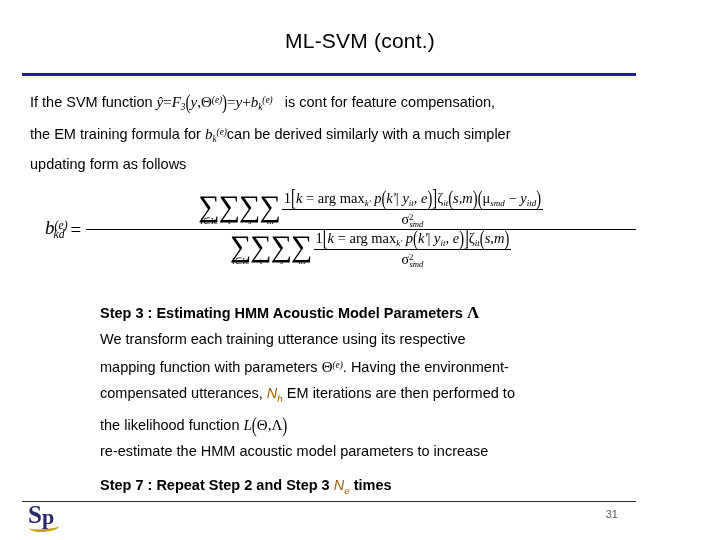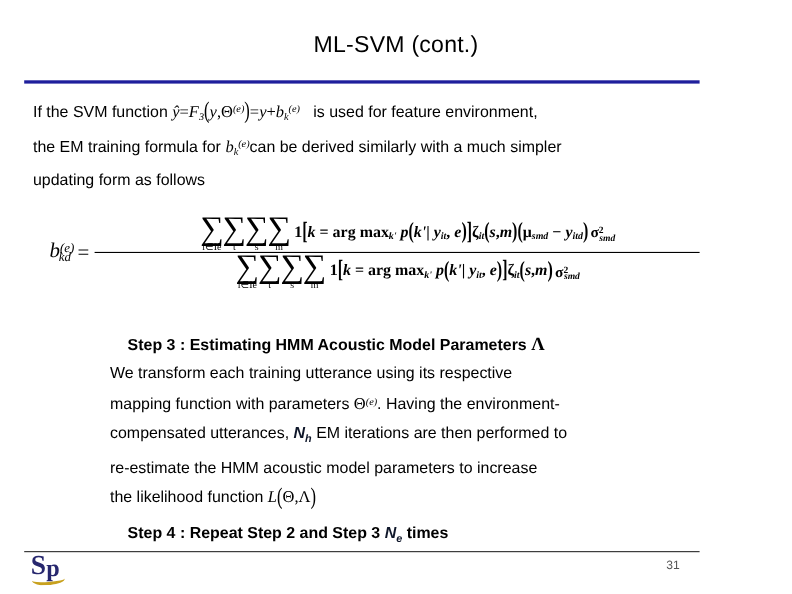--- a/index.html
+++ b/index.html
@@ -157,23 +157,23 @@
     font-style: normal;
     line-height: 0.86;
   }
   .sum-stack .lim {
     font-size: 9px;
     font-family: "Liberation Serif", serif;
     margin-top: -1px;
   }
   .inner-frac {
     display: inline-flex;
+    flex-direction: column;
     align-items: center;
     margin-left: 2px;
-    font-weight: bold;
   }
   .inner-frac .in-num {
     white-space: nowrap;
     font-size: 14.5px;
     padding: 0 2px 1px 2px;
   }
   .inner-frac .in-bar {
     height: 1.3px;
     background: #000;
     width: 100%;
@@ -195,29 +195,28 @@
     left: 100px;
     width: 615px;
     font-size: 14.5px;
     line-height: 26px;
   }
   #step3-block { top: 300px; }
   #step4-block { top: 472px; }
   .step-head {
     font-weight: bold;
     white-space: nowrap;
-    margin-left: 16px;
   }
   .step-line {
     display: block;
     white-space: nowrap;
   }
   .nvar {
-    color: #0f172a;
-    font-weight: bold;
+    color: #a16207;
+    font-weight: normal;
     font-style: italic;
     font-family: "Liberation Sans", sans-serif;
   }
   .nvar sub {
     font-size: 0.68em;
     font-style: italic;
   }
   .lam {
     font-family: "Liberation Serif", serif;
     font-style: normal;
@@ -279,21 +278,21 @@
   <div class="slide-title">ML-SVM (cont.)</div>
   <div class="title-rule"></div>
 
   <div class="body-para">
     <span class="ln">
       <span>If the SVM function</span>
       <span class="inline-math">
         <span class="mi">ŷ</span><span class="mo">=</span><span class="mi">F</span><sub class="sm">3</sub><span class="paren">(</span><span class="mi">y</span><span class="mo">,</span><span class="mupr">Θ</span><sup class="sm">(e)</sup><span class="paren">)</span><span class="mo">=</span><span class="mi">y</span><span class="mo">+</span><span class="mi">b</span><sub class="sm">k</sub><sup class="sm">(e)</sup>
       </span>
       &nbsp;
-      <span>is used for feature environment,</span>
+      <span>is cont for feature compensation,</span>
     </span>
     <span class="ln">
       <span>the EM training formula for</span>
       <span class="inline-math">
         <span class="mi">b</span><sub class="sm">k</sub><sup class="sm">(e)</sup>
       </span><span>can be derived similarly with a much simpler</span>
     </span>
     <span class="ln">updating form as follows</span>
   </div>
 
@@ -380,32 +379,32 @@
       <span>mapping function with parameters</span>
       <span class="inline-math">
         <span class="mupr">Θ</span><sup class="sm">(e)</sup>
       </span><span>. Having the environment-</span>
     </span>
     <span class="step-line">
       <span>compensated utterances,</span>
       <span class="nvar"><span>N</span><sub>h</sub></span>
       <span>EM iterations are then performed to</span>
     </span>
-    <span class="step-line">re-estimate the HMM acoustic model parameters to increase</span>
     <span class="step-line">
       <span>the likelihood function</span>
       <span class="inline-math">
         <span class="mi">L</span><span class="paren">(</span><span class="mupr">Θ</span><span class="mo">,</span><span class="mupr">Λ</span><span class="paren">)</span>
       </span>
     </span>
+    <span class="step-line">re-estimate the HMM acoustic model parameters to increase</span>
   </div>
 
   <div class="step-block" id="step4-block">
     <span class="step-line step-head">
-      <span>Step 4 : Repeat Step 2 and Step 3</span>
+      <span>Step 7 : Repeat Step 2 and Step 3</span>
       <span class="nvar"><span>N</span><sub>e</sub></span>
       <span>times</span>
     </span>
   </div>
 
   <div class="footer-rule"></div>
   <div class="logo">
     <span class="lg-s">S</span>
     <span class="lg-p">p</span>
     <span class="lg-swoosh"></span>

